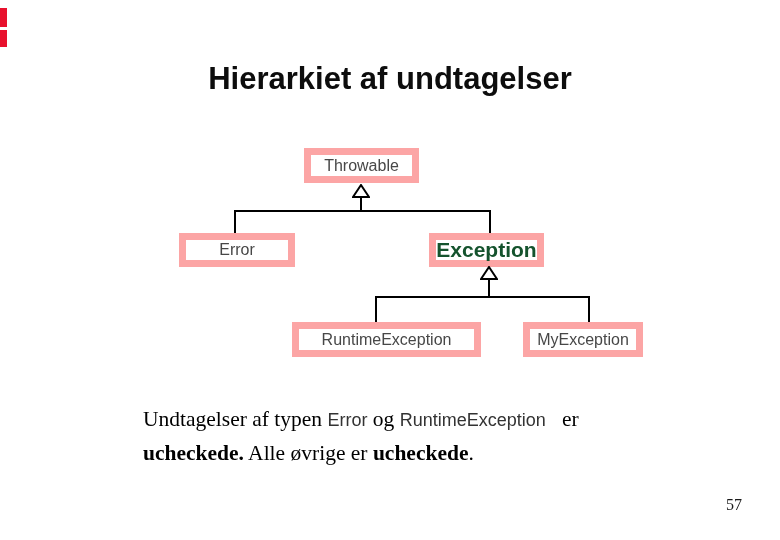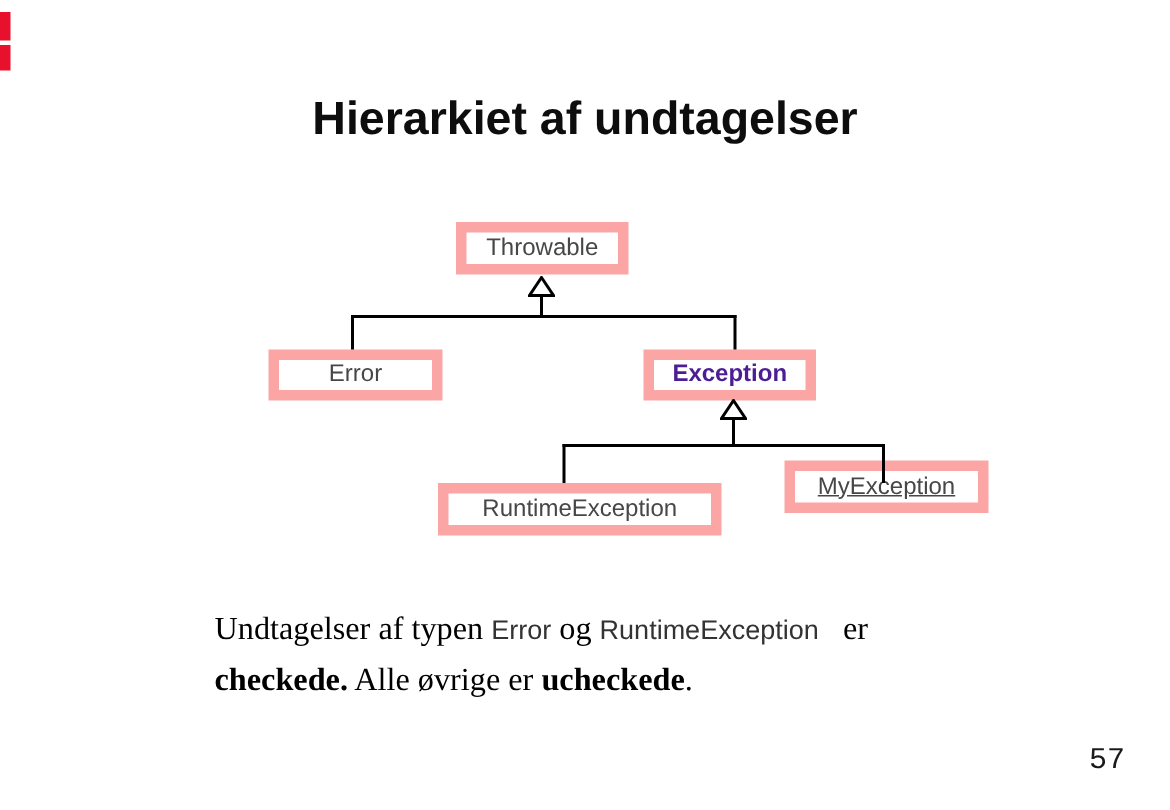--- a/index.html
+++ b/index.html
@@ -15,26 +15,26 @@
 
   
   .title { position:absolute; left:0; top:61px; width:100%; text-align:center;
            font-family:Liberation Sans, sans-serif; font-weight:bold; font-size:31px;
            color:#0d0d0d; letter-spacing:0px; }
 
   
   .cbox { position:absolute; box-sizing:border-box; border:7px solid #fca5a5; background:#fff;
           display:flex; align-items:center; justify-content:center;
           font-family:"Liberation Sans", sans-serif; font-size:16px; color:#474747; }
-  .cbox.bold { font-weight:bold; color:#4c1d95; font-size:16px; }
+  .cbox.bold { font-weight:bold; color:#14532d; font-size:21px; }
   .box-throwable { left:304px; top:148px; width:115px; height:35px; }
   .box-error     { left:179px; top:233px; width:116px; height:34px; }
   .box-exception { left:429px; top:233px; width:115px; height:34px; }
   .box-runtime   { left:292px; top:322px; width:189px; height:35px; }
-  .box-my        { left:523px; top:307px; width:136px; height:35px;text-decoration:underline; }
+  .box-my        { left:523px; top:322px; width:120px; height:35px; }
 
   
   .line { position:absolute; background:#000; }
   .stem1  { left:360px; top:196px; width:2px; height:16px; }
   .hline1 { left:234px; top:210px; width:257px; height:2px; }
   .drop1l { left:234px; top:210px; width:2px; height:23px; }
   .drop1r { left:489px; top:210px; width:2px; height:23px; }
   .stem2  { left:488px; top:279px; width:2px; height:19px; }
   .hline2 { left:375px; top:296px; width:215px; height:2px; }
   .drop2l { left:375px; top:296px; width:2px; height:26px; }
@@ -47,21 +47,21 @@
   
   .note { position:absolute; left:143px; top:403px; width:540px;
           font-family:"Liberation Serif", serif; font-size:21.5px; color:#000;
           line-height:33px; }
   .r-serif  { font-family:"Liberation Serif", serif;text-align:center; }
   .r-serif-b{ font-family:"Liberation Serif", serif; font-weight:bold; }
   .r-sans   { font-family:"Liberation Sans", sans-serif; font-size:18px; color:#333; }
 
   
   .pagenum { position:absolute; left:726px; top:496px; width:40px;
-             font-family:Liberation Mono, monospace; font-size:20px; color:#1a1a1a; }
+             font-family:Liberation Serif, serif; font-size:16px; color:#1a1a1a; }
 </style>
 </head>
 <body>
 
 <div class="slide">
 
   <div class="accent m1" style="background: rgb(232, 17, 45);"></div>
   <div class="accent m2" style="background: rgb(232, 17, 45);"></div>
 
   <div class="title">Hierarkiet af undtagelser</div>
@@ -99,18 +99,18 @@
 
     <div class="line stem2"></div>
     <div class="line hline2"></div>
     <div class="line drop2l"></div>
     <div class="line drop2r"></div>
 
   </div>
 
   <div class="note">
     <div><span class="r-serif">Undtagelser af typen </span><span class="r-sans">Error</span><span class="r-serif"> og </span><span class="r-sans">RuntimeException</span><span class="r-serif">&nbsp;&nbsp; er</span></div>
-    <div><span class="r-serif-b">checkede.</span><span class="r-serif"> Alle øvrige er </span><span class="r-serif-b">ucheckede</span><span class="r-serif">.</span></div>
+    <div><span class="r-serif-b">ucheckede.</span><span class="r-serif"> Alle øvrige er </span><span class="r-serif-b">ucheckede</span><span class="r-serif">.</span></div>
   </div>
 
   <div class="pagenum">57</div>
 
 </div>
 
 </body></html>

